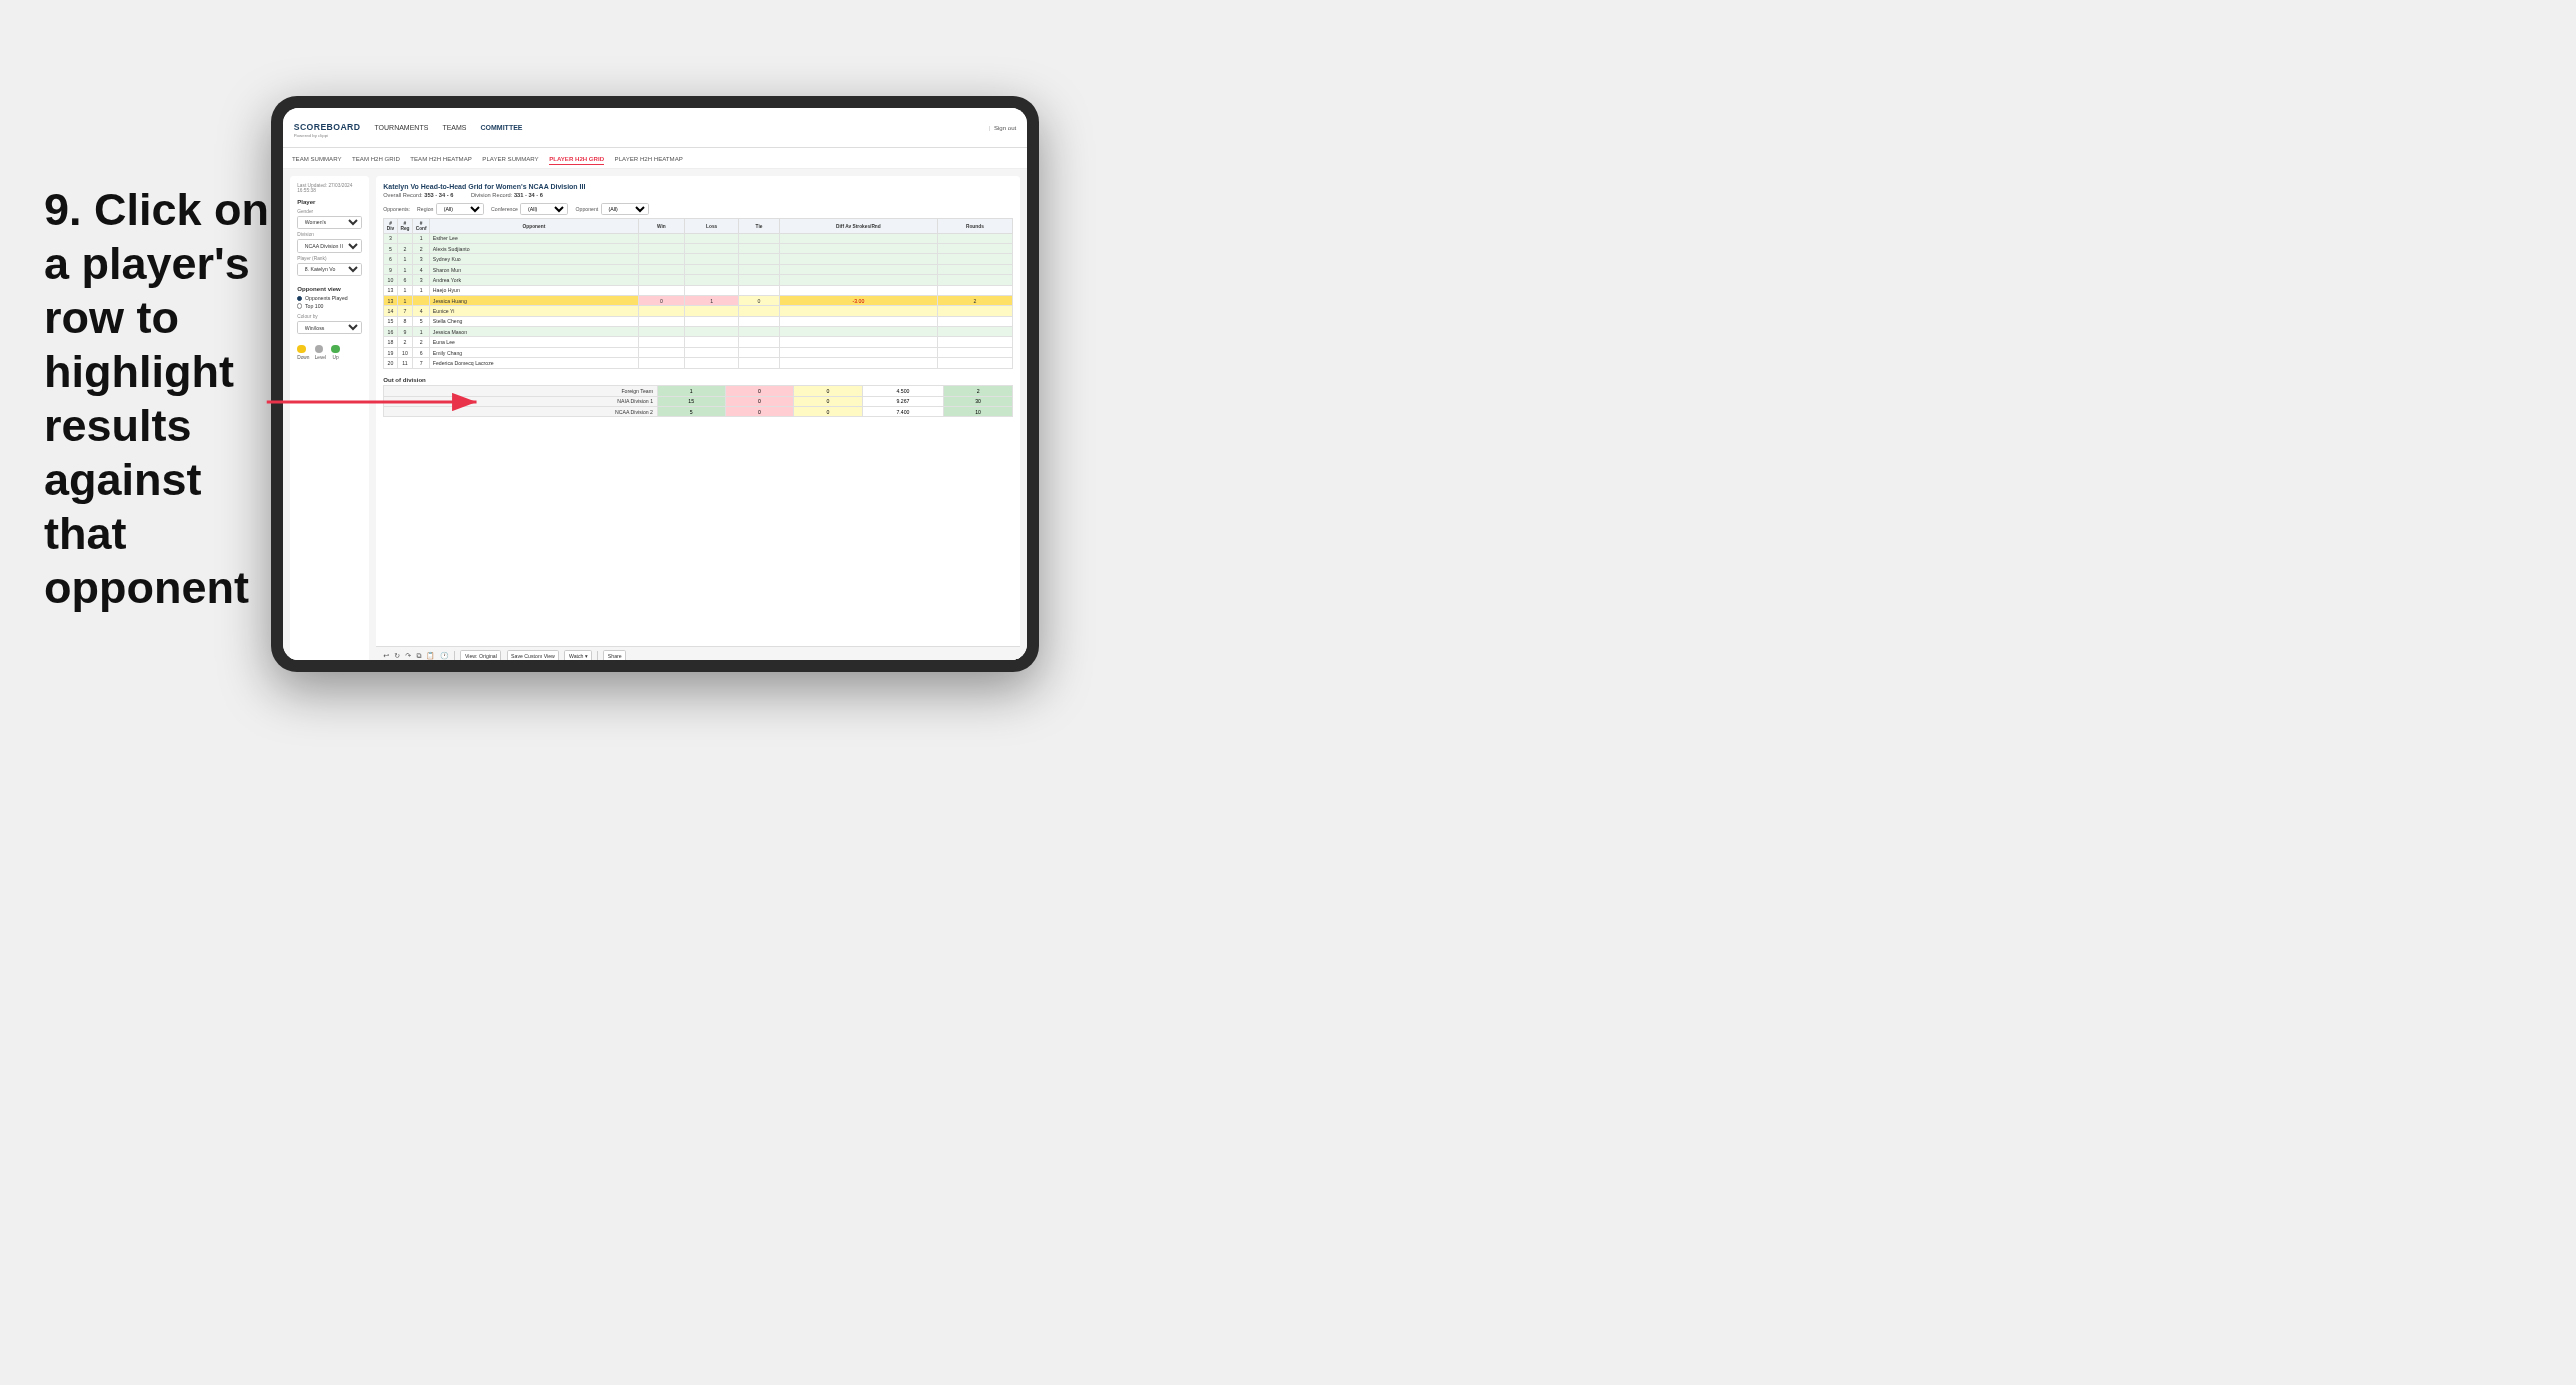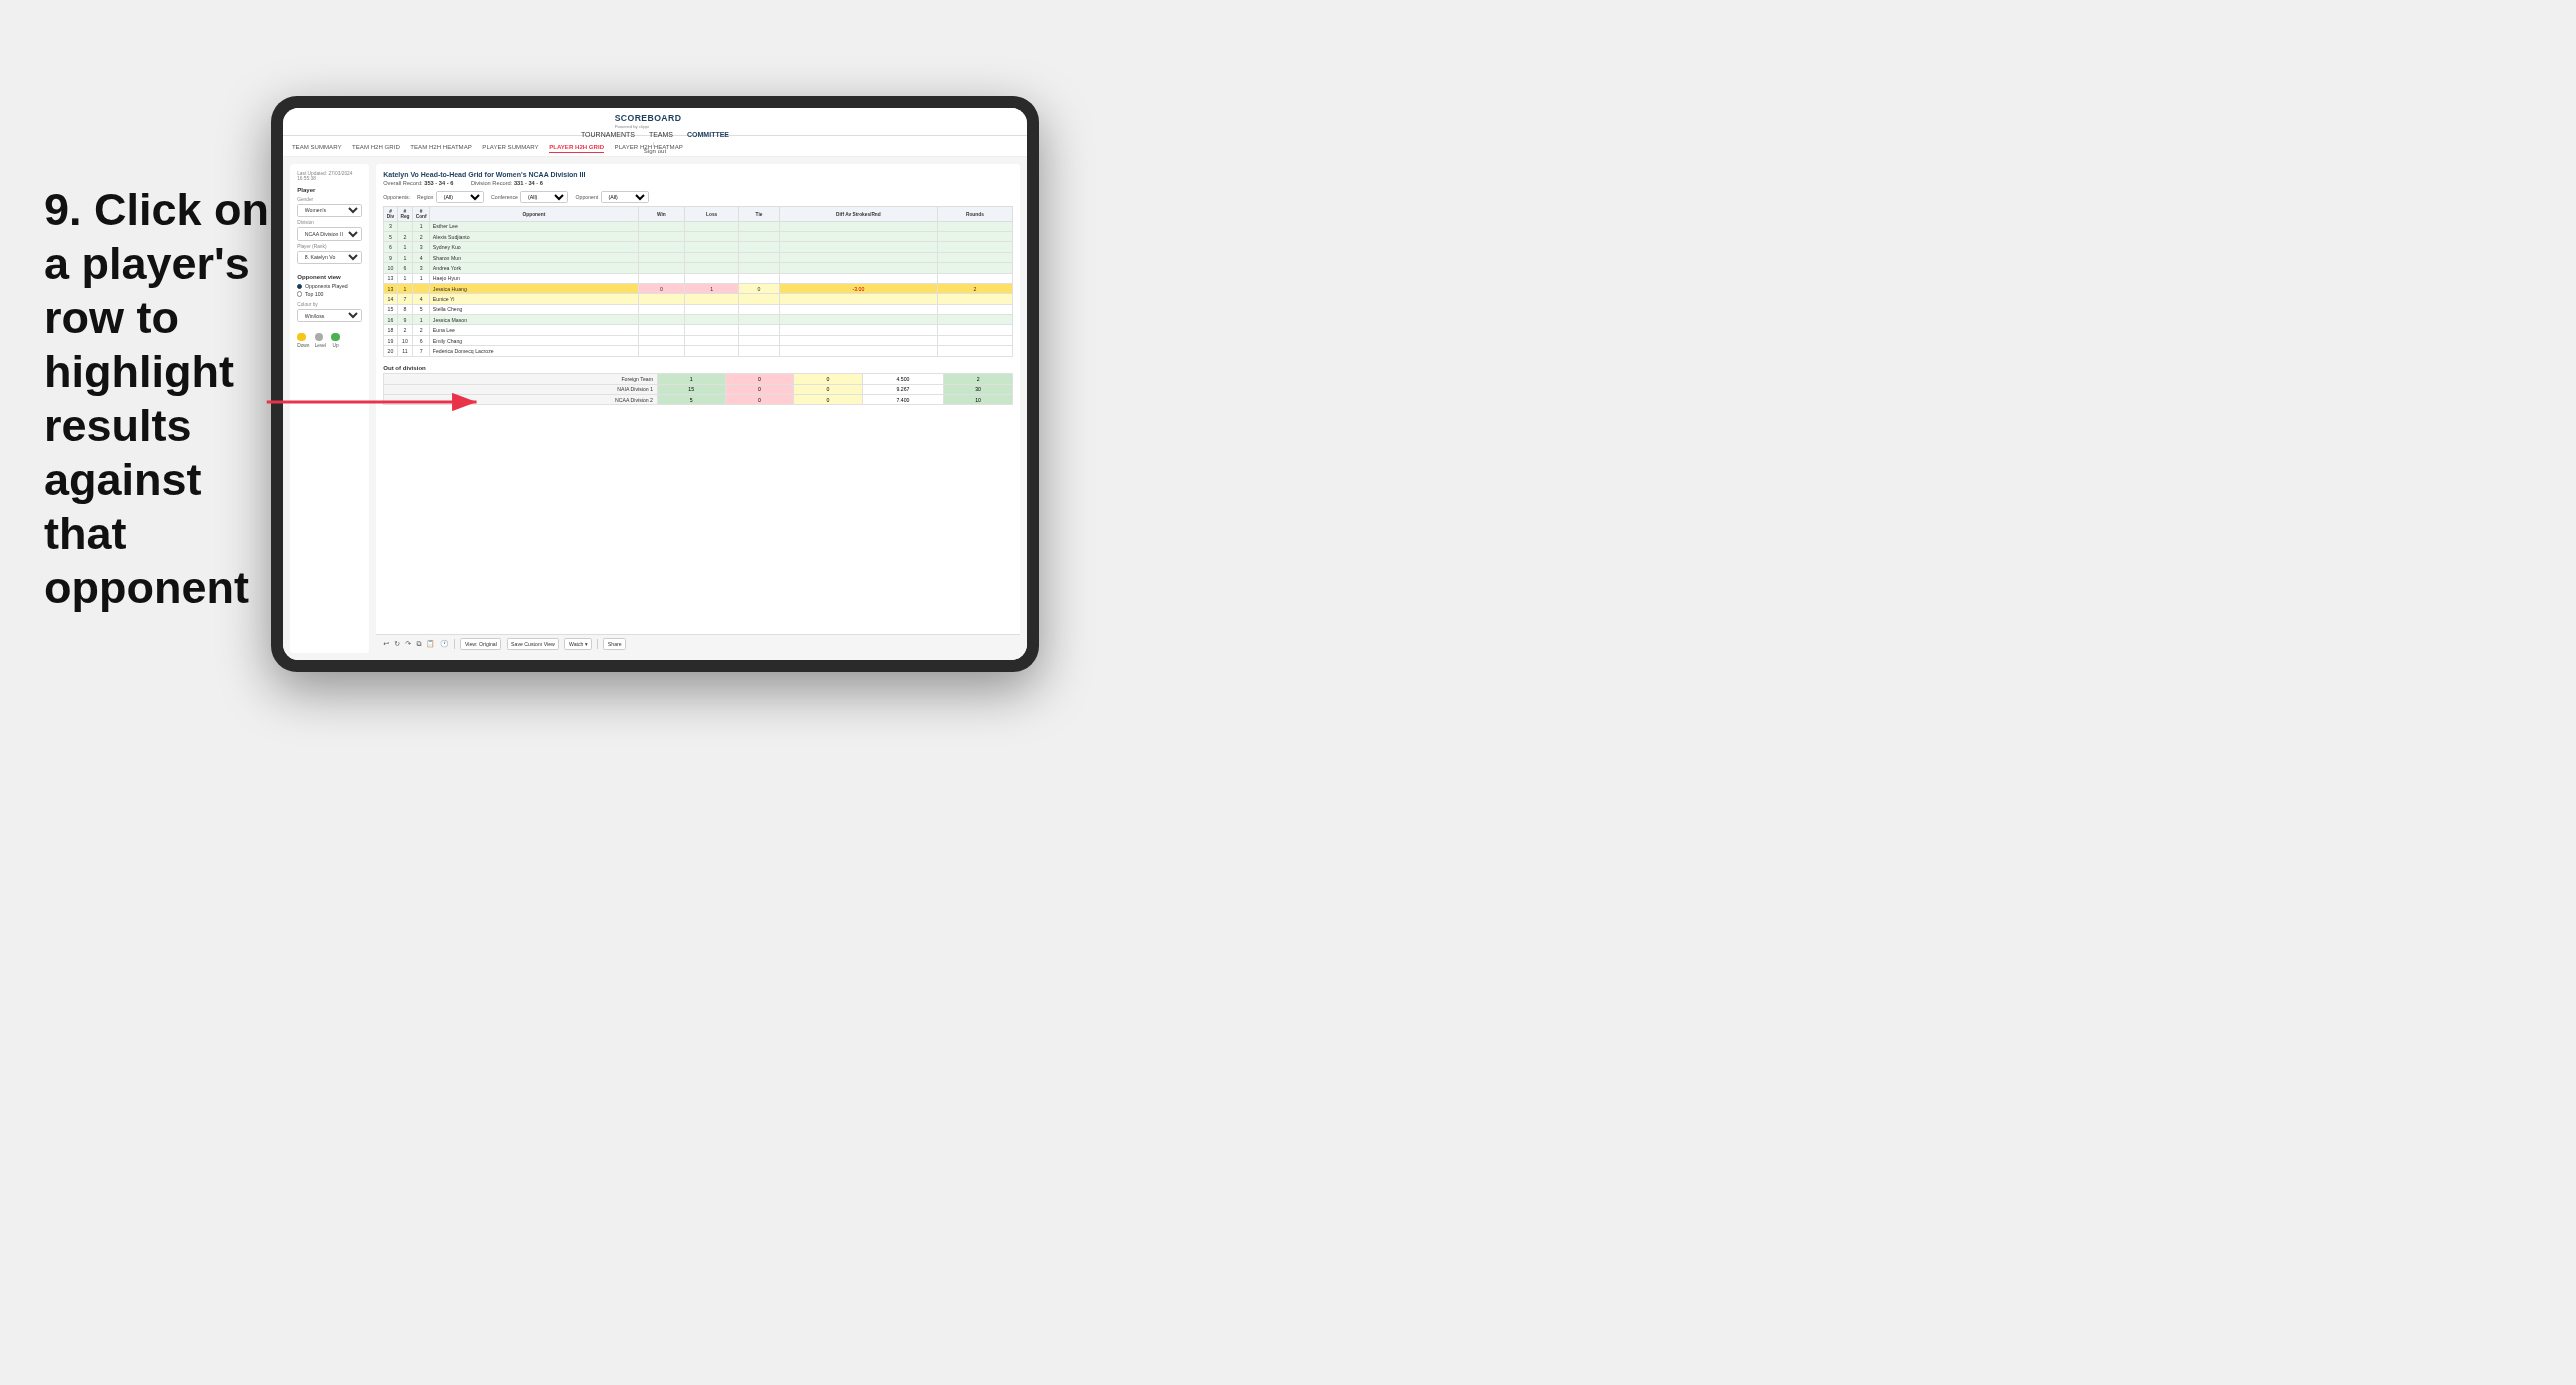--- a/index.html
+++ b/index.html
@@ -34,22 +34,21 @@
       position: relative;
     }
 
     
     .nav-bar {
       background: #fff;
       border-bottom: 0.9px solid #ddd;
       display: flex;
       align-items: center;
       padding: 0 10.5px;
-      height: 28px;
-      flex-direction: column;
+      height: 40px;
     }
 
     .logo-area {
       display: flex;
       align-items: center;
       margin-right: 14px;
     }
 
     .logo-text {
       font-size: 8.7px;

